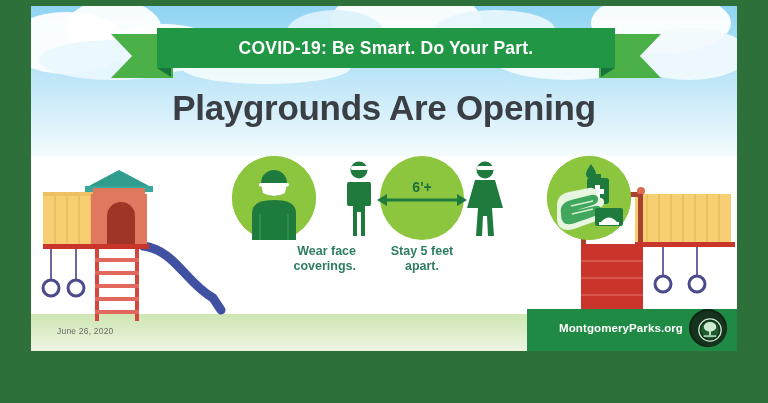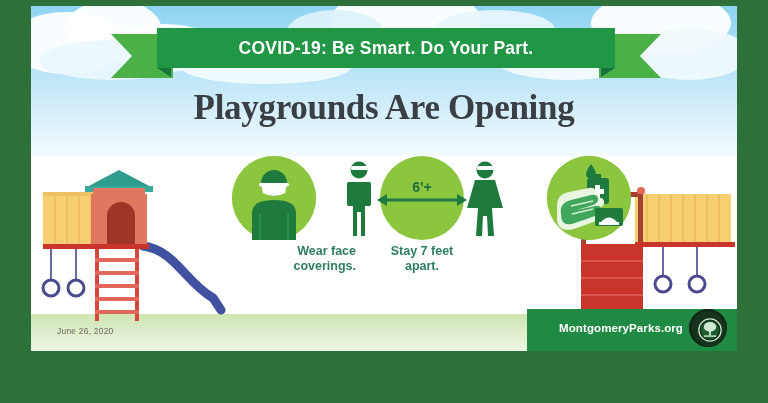--- a/index.html
+++ b/index.html
@@ -73,21 +73,21 @@
   .fold {
     position: absolute; top: 40px; width: 14px; height: 9px; background: #17743a;
   }
   #fold-l { left: 46px; clip-path: polygon(0 0, 100% 0, 100% 100%); }
   #fold-r { right: 46px; clip-path: polygon(0 0, 100% 0, 0 100%); }
 
   
   #headline {
     position: absolute; left: 0; top: 82px; width: 100%;
     text-align: center; color: #3a3f45;
-    font-size: 35px; font-weight: bold; letter-spacing: -0.3px; font-family: Liberation Serif, serif;
+    font-size: 35px; font-weight: bold; letter-spacing: -0.3px;
   }
 
   
   #icons { position: absolute; left: 0; top: 148px; width: 100%; height: 150px; }
   .item { position: absolute; text-align: center; }
   .caption {
     color: #2e7d63; font-size: 12.5px; font-weight: bold; line-height: 15px;
     margin-top: 4px; white-space: pre-line;
   }
   .circle {
@@ -280,21 +280,21 @@
             <circle cx="148" cy="14" r="8.5" fill="#1f7a3d"></circle>
             <rect x="140" y="10" width="17" height="4" rx="1.6" fill="#ffffff"></rect>
             <path d="M148 24 L158 24 L166 52 L155 52 L157 80 L151 80 L150 60 L146 60 L145 80 L139 80 L141 52 L130 52 L138 24 Z" fill="#1f7a3d"></path>
 
             <line x1="44" y1="44" x2="126" y2="44" stroke="#1f7a3d" stroke-width="3.2"></line>
             <polygon points="40,44 50,38 50,50" fill="#1f7a3d"></polygon>
             <polygon points="130,44 120,38 120,50" fill="#1f7a3d"></polygon>
             <text x="85" y="36" text-anchor="middle" font-family="Liberation Sans, sans-serif" font-size="14" font-weight="bold" fill="#1f6f3a">6'+</text>
           </svg>
         </div>
-        <div class="caption">Stay 7 feet
+        <div class="caption">Stay 5 feet
 apart.</div>
       </div>
 
       <div class="item" id="item3">
         <div class="circle" id="c3">
           <svg viewBox="0 0 84 84" width="84" height="84">
             <circle cx="42" cy="42" r="42" fill="#8cc63f"></circle>
 
             <path d="M44 8 q5 7 5 10 a5 5 0 0 1 -10 0 q0 -3 5 -10 Z" fill="#1f7a3d"></path>
 

